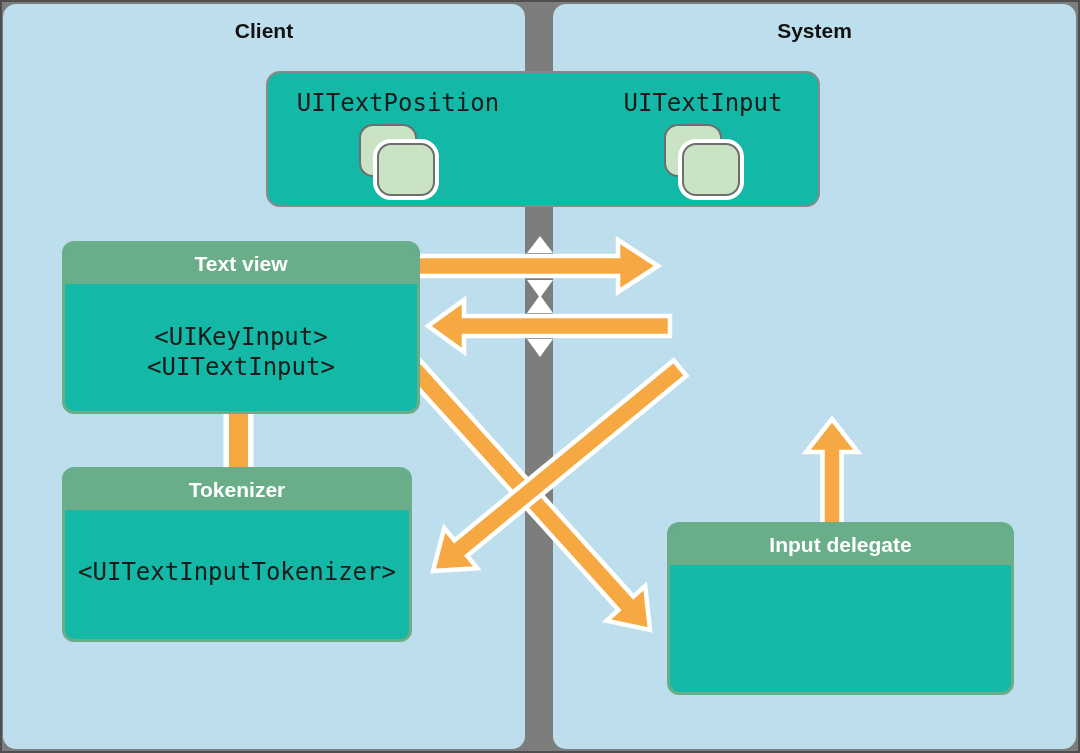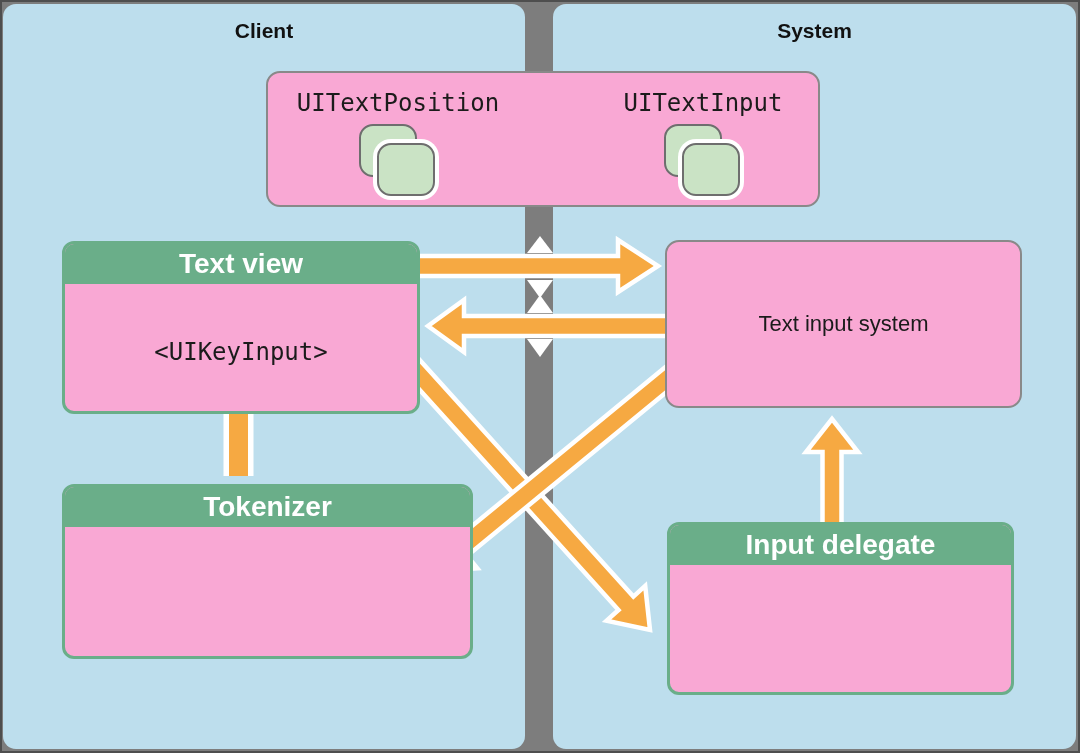--- a/index.html
+++ b/index.html
@@ -28,37 +28,37 @@
   #panel-system{left:553px;width:523px;}
   .panel-label{
     position:absolute;top:15px;left:0;width:100%;
     text-align:center;font-size:21px;font-weight:bold;color:#111;
   }
   #arrow-layer{position:absolute;left:0;top:0;z-index:10;}
   .chev{fill:#ffffff;}
   .arrow{fill:var(--orange);stroke:#ffffff;stroke-width:4.5;stroke-linejoin:miter;stroke-miterlimit:8;}
   .conn-outline{fill:#ffffff;}
   .conn-fill{fill:var(--orange);}
-  .box{position:absolute;box-sizing:border-box;background:#f9a8d4;z-index:20;overflow:hidden;}
+  .box{position:absolute;box-sizing:border-box;background:#14b8a6;z-index:20;overflow:hidden;}
   .gray-box{border:2.5px solid var(--box-border);border-radius:14px;}
   .green-box{border:3px solid var(--green);border-radius:12px;display:flex;flex-direction:column;}
   .box-header{
     background:var(--green);height:40px;flex:0 0 40px;
     display:flex;align-items:center;justify-content:center;
-    color:#fff;font-size:28px;font-weight:bold;
+    color:#fff;font-size:21px;font-weight:bold;
   }
   .box-body{
     flex:1;display:flex;flex-direction:column;
     align-items:center;justify-content:center;
     font-family:"DejaVu Sans Mono",monospace;
     font-size:24px;line-height:30px;color:var(--ink);white-space:nowrap;margin-top:17px;
   }
   #text-view-box{left:62px;top:241px;width:358px;height:173px;}
   #text-view-box .box-body{padding-bottom:8px;}
-  #tokenizer-box{left:62px;top:484px;width:411px;height:175px;}
+  #tokenizer-box{left:62px;top:467px;width:350px;height:175px;}
   #tokenizer-box .box-body{padding-bottom:22px;}
   #input-delegate-box{left:667px;top:522px;width:347px;height:173px;}
   #input-delegate-box .box-body{padding-bottom:10px;}
   #text-input-system-box{
     left:665px;top:240px;width:357px;height:168px;
     display:flex;align-items:center;justify-content:center;
     font-size:22px;color:var(--ink);
   }
   #top-box{left:266px;top:71px;width:554px;height:136px;}
   .protocol-group{
@@ -128,29 +128,30 @@
         <div class="sq back"></div>
         <div class="sq front"></div>
       </div>
     </div>
   </div>
 
   <div class="box green-box" id="text-view-box">
     <div class="box-header">Text view</div>
     <div class="box-body">
       <div>&lt;UIKeyInput&gt;</div>
+      <div>&lt;UITextInput&gt;</div>
     </div>
   </div>
 
-  <div class="box gray-box" id="text-input-system-box">
-    <span>Text input system</span>
-  </div>
 
   <div class="box green-box" id="tokenizer-box">
     <div class="box-header">Tokenizer</div>
+    <div class="box-body">
+      <div>&lt;UITextInputTokenizer&gt;</div>
+    </div>
   </div>
 
   <div class="box green-box" id="input-delegate-box">
     <div class="box-header">Input delegate</div>
   </div>
 
   <div class="frame"></div>
 </div>
 
 </body></html>

